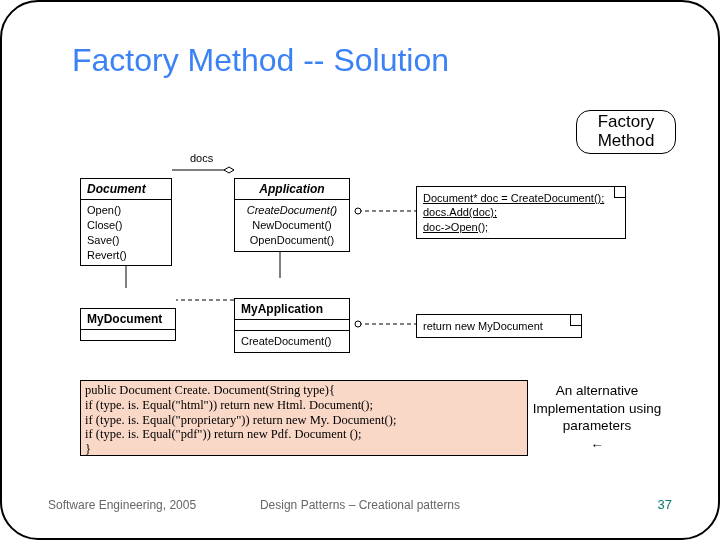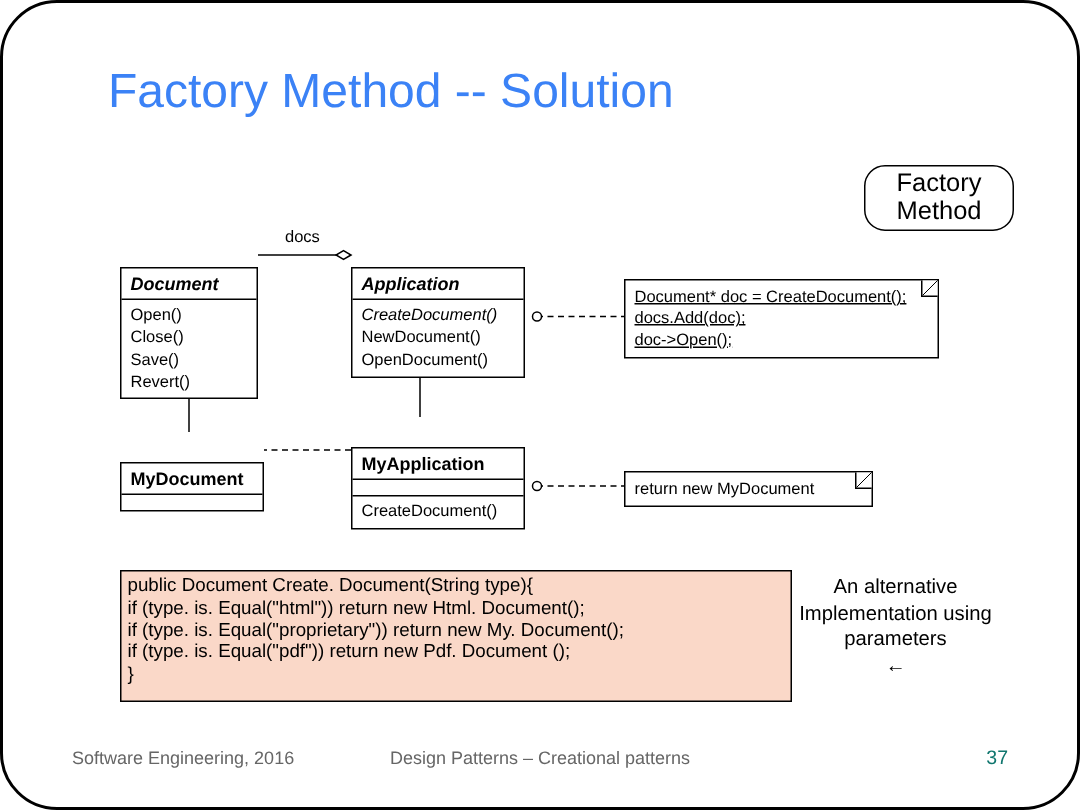--- a/index.html
+++ b/index.html
@@ -30,24 +30,24 @@
     position: absolute; border: 1px solid #000; background: #fff;
     font-size: 11px; padding: 4px 6px; line-height: 1.3;
   }
   .note-box::after {
     content: ""; position: absolute; right: 0; top: 0; width: 10px; height: 10px;
     background: linear-gradient(135deg, #fff 50%, #000 50%, #000 52%, #fff 52%);
     border-left: 1px solid #000; border-bottom: 1px solid #000;
   }
   svg.wires { position: absolute; left: 0; top: 0; width: 566px; height: 206px; pointer-events: none; }
   .code-box {
-    position: absolute; left: 78px; top: 378px; width: 448px; height: 88px;
+    position: absolute; left: 78px; top: 378px; width: 448px; height: 76px;
     border: 1px solid #000; background: #fad8c8;
     font-size: 12.5px; line-height: 1.18; padding: 2px 4px;
-    color: #000; font-family: Liberation Sans, sans-serif;
+    color: #000; font-family: Liberation Serif, serif;
   }
   .alt-text {
     position: absolute; right: 46px; top: 380px; width: 150px;
     text-align: center; font-size: 13.5px; line-height: 1.3;
   }
   .footer-left { position: absolute; left: 46px; bottom: 26px; font-size: 12px; color: #666; }
   .footer-center { position: absolute; left: 0; right: 0; bottom: 26px; text-align: center; font-size: 12px; color: #666; }
   .footer-right { position: absolute; right: 46px; bottom: 26px; font-size: 13px; color: #0f766e; }
   .docs-label { position: absolute; font-size: 11px; }
 </style>
@@ -95,21 +95,21 @@
     <div class="uml-box" style="left:0; top:4px; width:92px;">
       <div class="hdr">Document</div>
       <div class="sec">
         <div>Open()</div>
         <div>Close()</div>
         <div>Save()</div>
         <div>Revert()</div>
       </div>
     </div>
 
-    <div class="uml-box" style="left:154px; top:4px; width:116px;">
+    <div class="uml-box" style="left:154px; top:4px; width:116px;text-align:center;">
       <div class="hdr">Application</div>
       <div class="sec">
         <div style="font-style:italic;">CreateDocument()</div>
         <div>NewDocument()</div>
         <div>OpenDocument()</div>
       </div>
     </div>
 
     <div class="note-box" style="left:336px; top:32px; width:210px;text-decoration:underline;">
       <div>Document* doc = CreateDocument();</div>
@@ -144,17 +144,17 @@
     <div>}</div>
   </div>
 
   <div class="alt-text">
     <div>An alternative</div>
     <div>Implementation using</div>
     <div>parameters</div>
     <div>←</div>
   </div>
 
-  <div class="footer-left">Software Engineering, 2016</div>
+  <div class="footer-left">Software Engineering, 2005</div>
   <div class="footer-center">Design Patterns – Creational patterns</div>
   <div class="footer-right">37</div>
 
 </div>
 
 </body></html>

